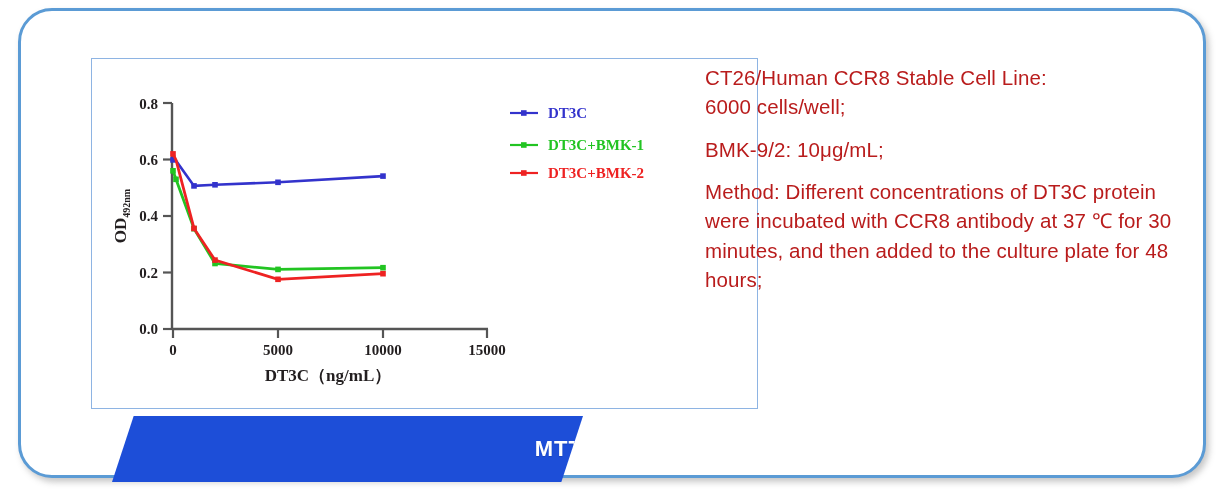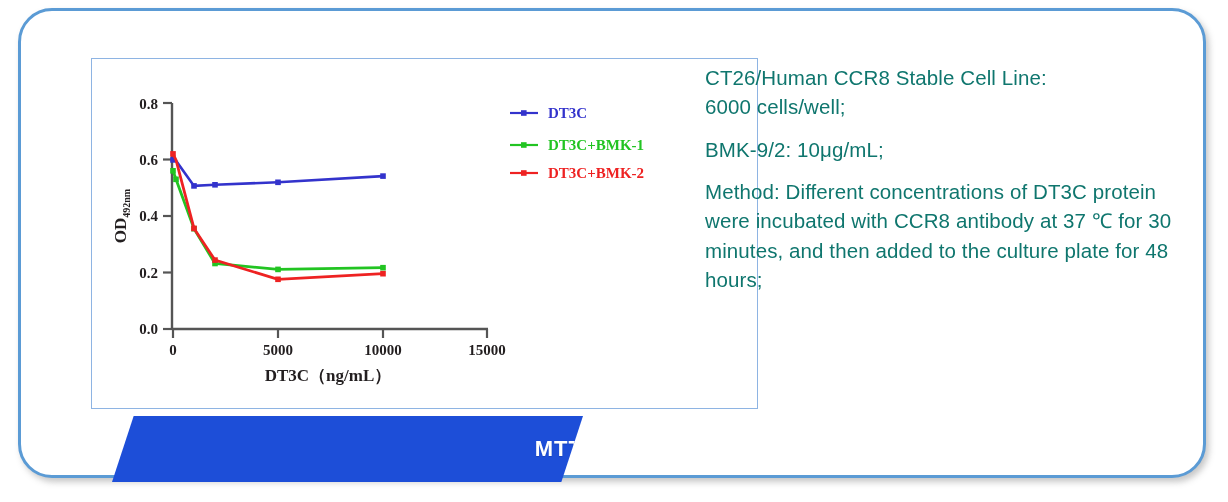--- a/index.html
+++ b/index.html
@@ -45,21 +45,21 @@
 
   
   #info-panel {
     position: absolute;
     left: 684px;
     top: 52px;
     width: 474px;
     height: 360px;
     font-size: 20.5px;
     line-height: 1.43;
-    color: #0f766e;
+    color: #b91c1c;
     letter-spacing: 0.1px;
   }
   #info-panel p {
     margin: 0 0 13px 0;
   }
   #info-panel .lbl { font-weight: normal; }
 
   
   #mtt-banner {
     position: absolute;

